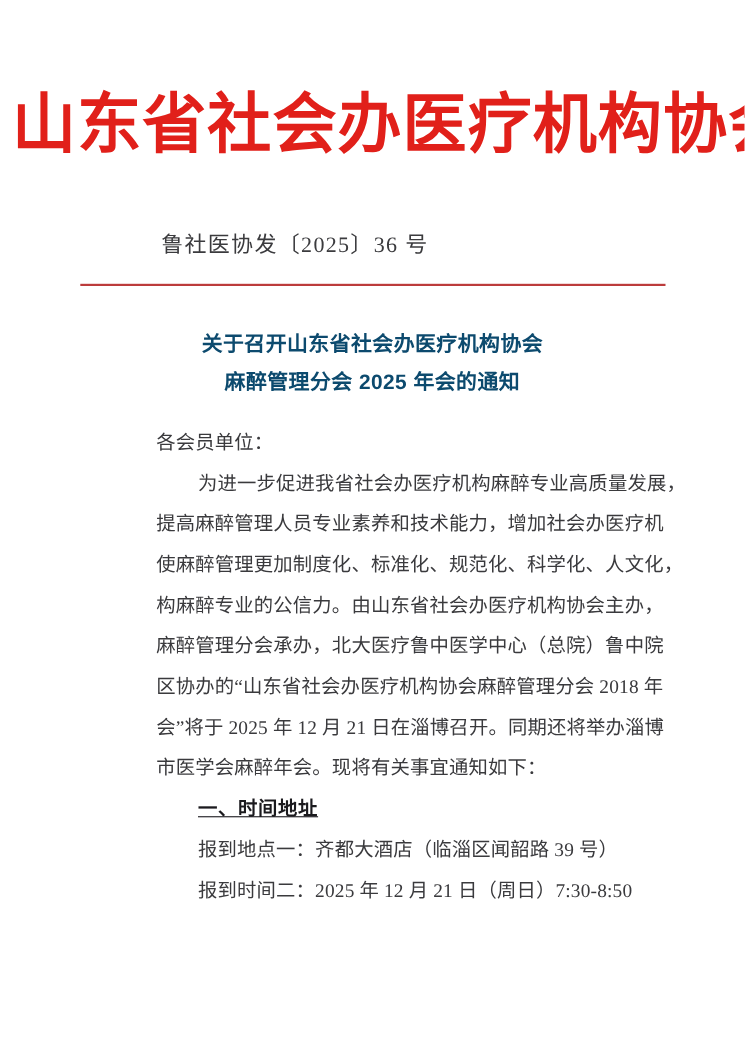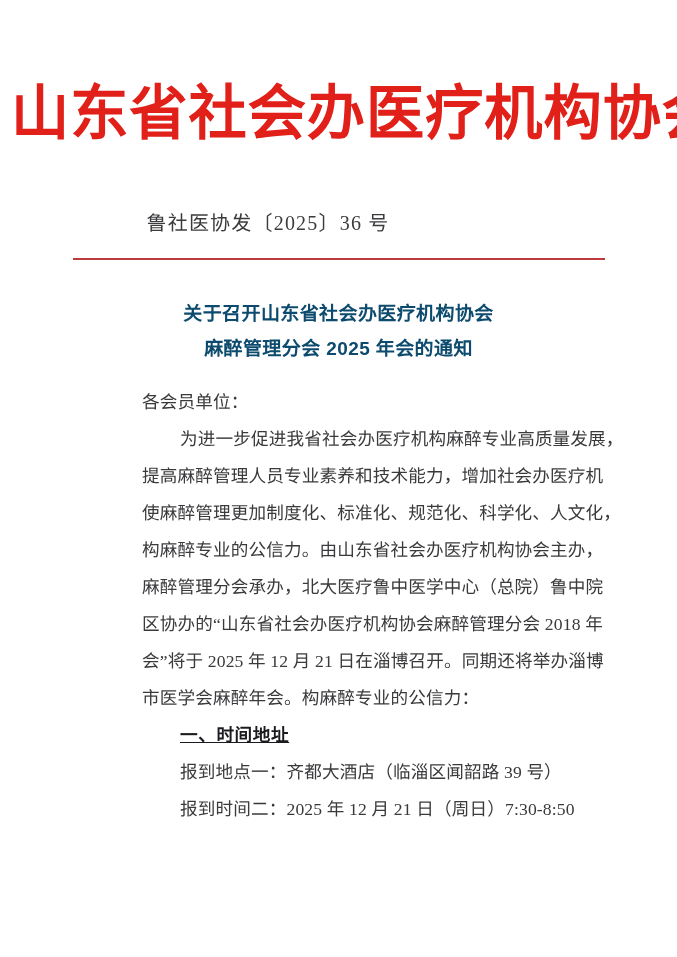--- a/index.html
+++ b/index.html
@@ -134,21 +134,21 @@
 
     <div class="ln">各会员单位：</div>
 
     <div class="ln indent2">为进一步促进我省社会办医疗机构麻醉专业高质量发展，</div>
     <div class="ln">提高麻醉管理人员专业素养和技术能力，增加社会办医疗机</div>
     <div class="ln">使麻醉管理更加制度化、标准化、规范化、科学化、人文化，</div>
     <div class="ln">构麻醉专业的公信力。由山东省社会办医疗机构协会主办，</div>
     <div class="ln">麻醉管理分会承办，北大医疗鲁中医学中心（总院）鲁中院</div>
     <div class="ln">区协办的“山东省社会办医疗机构协会麻醉管理分会 2018 年</div>
     <div class="ln">会”将于 2025 年 12 月 21 日在淄博召开。同期还将举办淄博</div>
-    <div class="ln">市医学会麻醉年会。构麻醉专业的公信力：</div>
+    <div class="ln">市医学会麻醉年会。现将有关事宜通知如下：</div>
 
     <div class="ln heading">一、时间地址</div>
 
     <div class="ln indent2">报到地点一：齐都大酒店（临淄区闻韶路 39 号）</div>
     <div class="ln indent2">报到时间二：2025 年 12 月 21 日（周日）7:30-8:50</div>
 
   </div>
 
 </div>
 

